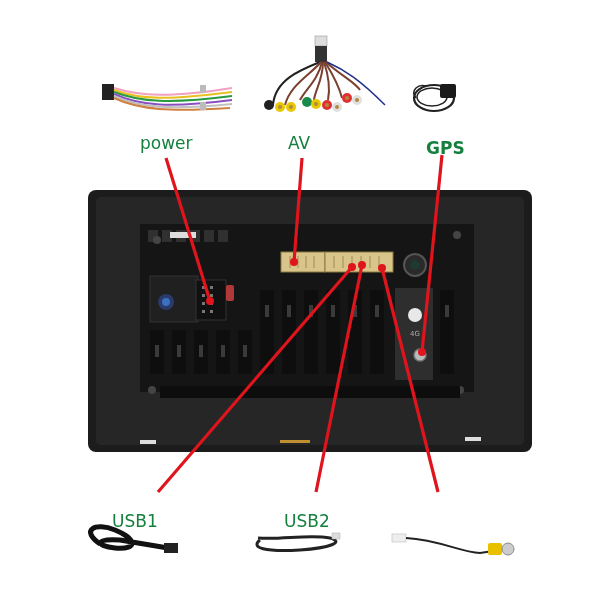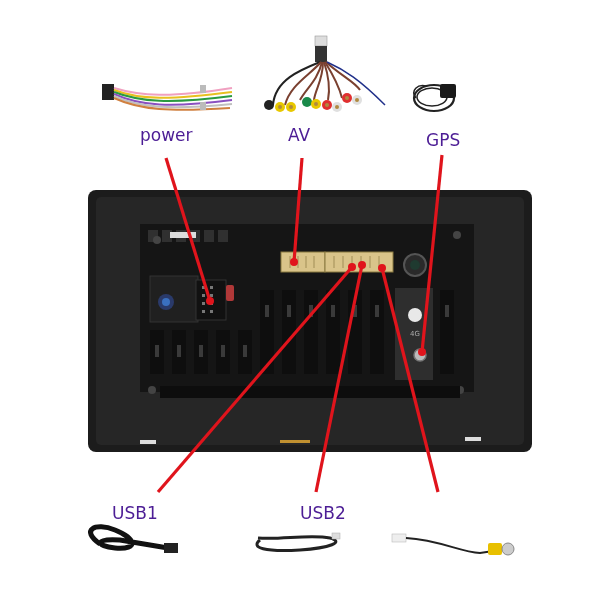--- a/index.html
+++ b/index.html
@@ -1,17 +1,17 @@
 <!DOCTYPE html>
 <html><head>
 <meta charset="utf-8">
 <style>
   html, body { margin:0; padding:0; background:#ffffff; }
   #stage { position:relative; width:600px; height:600px; background:#ffffff; overflow:hidden; font-family:"DejaVu Sans", sans-serif; }
-  .label { position:absolute; color:#4c1d95; font-size:17px; line-height:20px; white-space:nowrap; }
+  .label { position:absolute; color:#15803d; font-size:17px; line-height:20px; white-space:nowrap;margin-top:8px; }
   svg { position:absolute; left:0; top:0; }
 </style>
 </head>
 <body>
 
 <div id="stage">
 
   <svg width="600" height="600" viewBox="0 0 600 600">
 
     <g>
@@ -184,17 +184,17 @@
       <circle cx="294" cy="262" r="4"></circle>
       <circle cx="422" cy="352" r="4"></circle>
       <circle cx="352" cy="267" r="4"></circle>
       <circle cx="362" cy="265" r="4"></circle>
       <circle cx="382" cy="268" r="4"></circle>
     </g>
   </svg>
 
   <div class="label" style="left:140px; top:125px;">power</div>
   <div class="label" style="left:288px; top:125px;text-align:right;">AV</div>
-  <div class="label" style="left:426px; top:130px;">GPS</div>
+  <div class="label" style="left:426px; top:130px;font-weight:bold;">GPS</div>
   <div class="label" style="left:112px; top:503px;">USB1</div>
-  <div class="label" style="left:300px; top:503px;text-align:right;">USB2</div>
+  <div class="label" style="left:284px; top:503px;text-align:right;">USB2</div>
 
 </div>
 
 </body></html>

